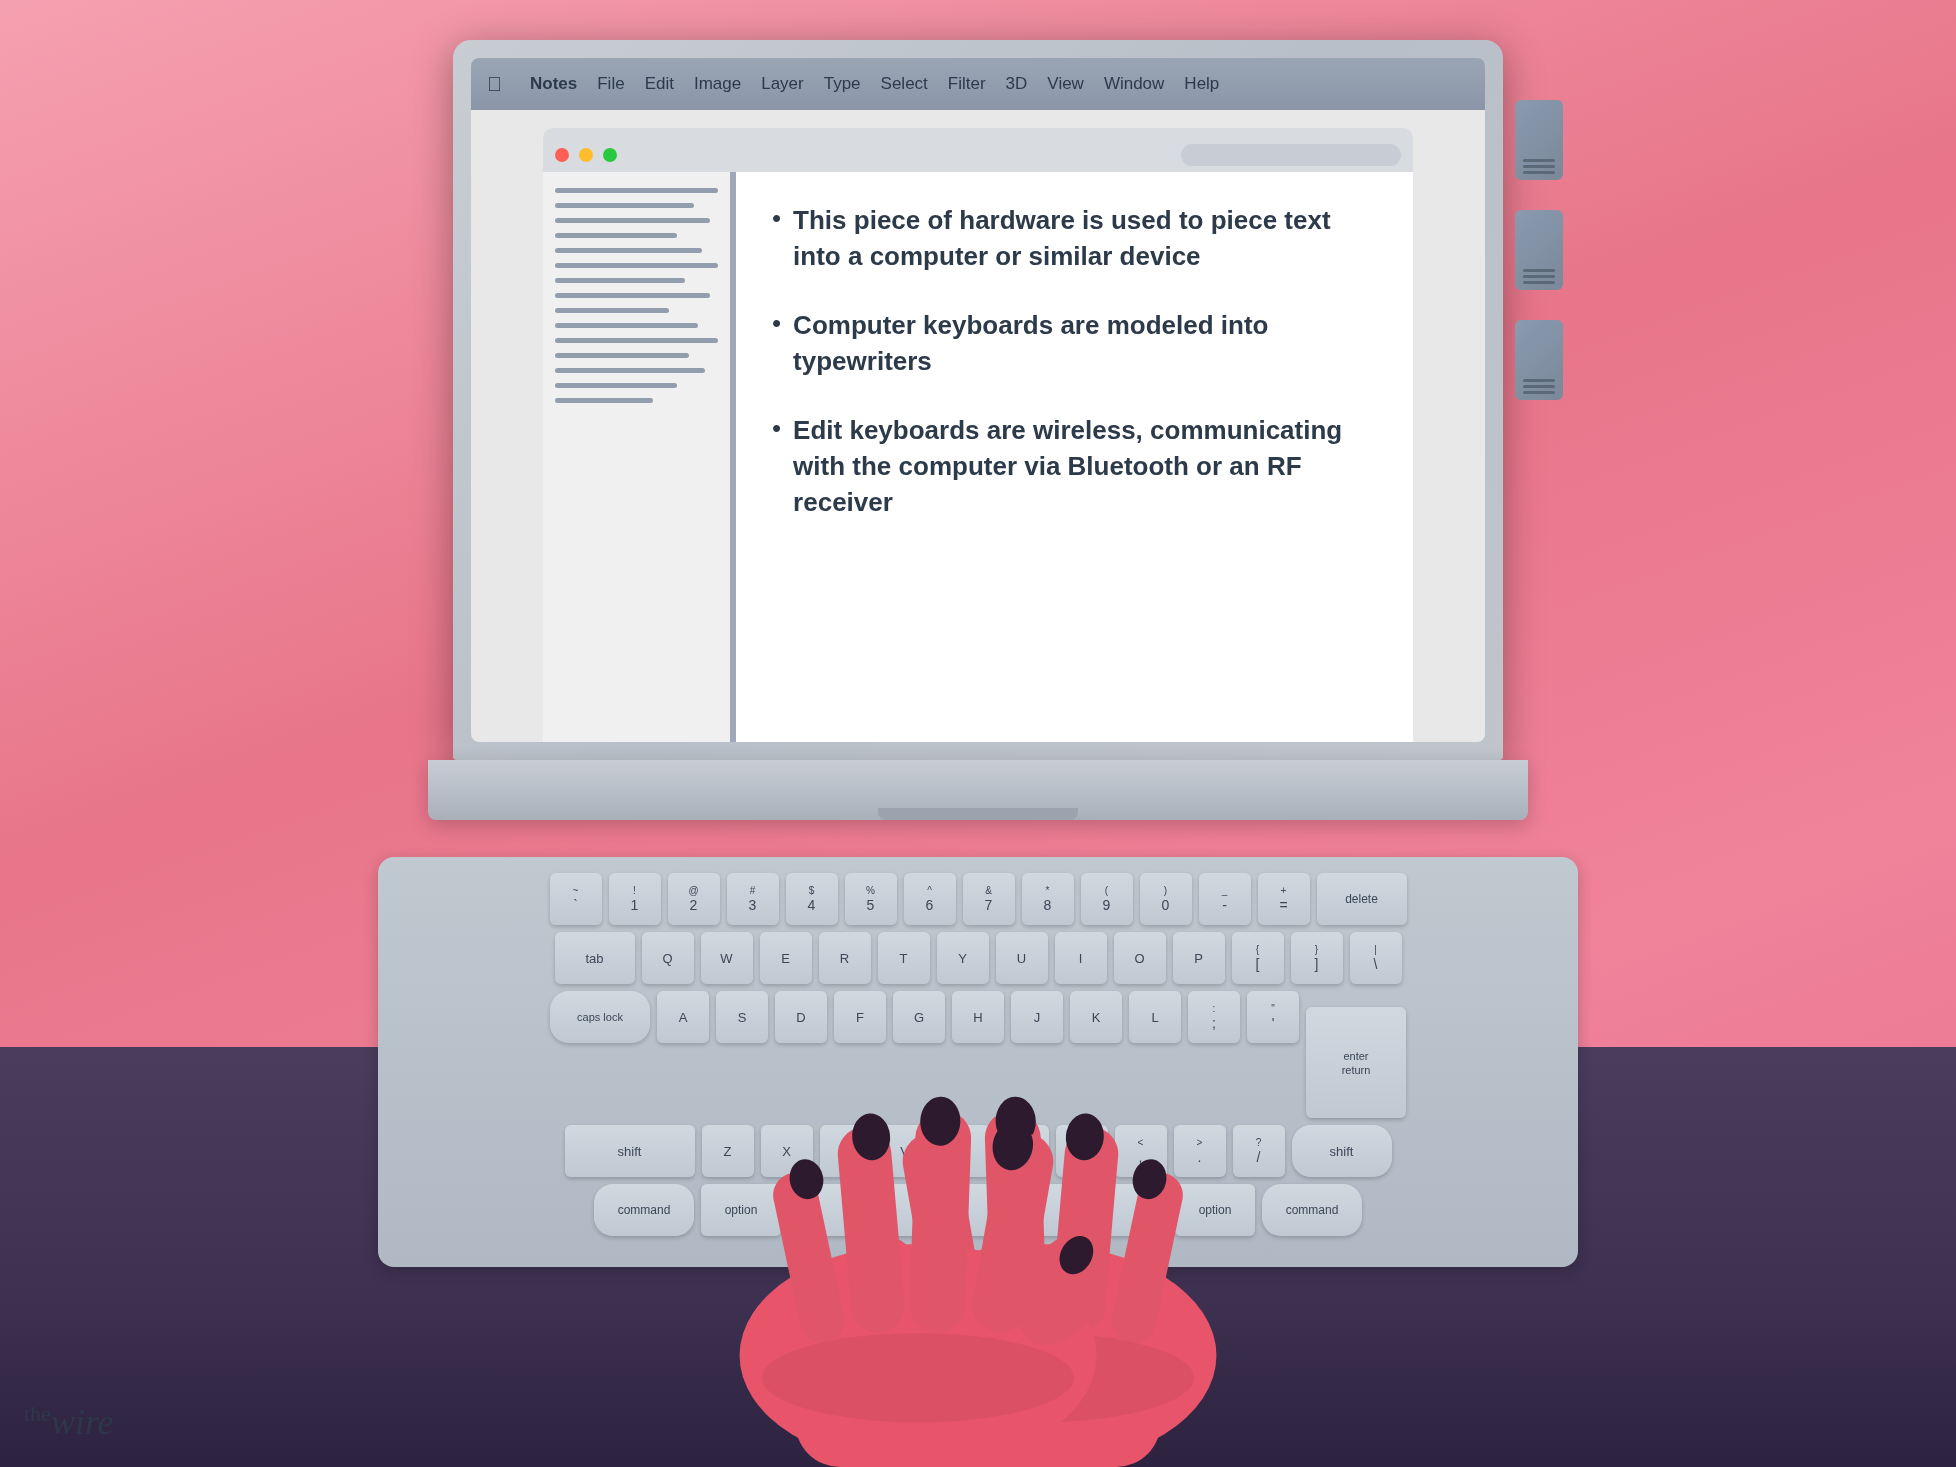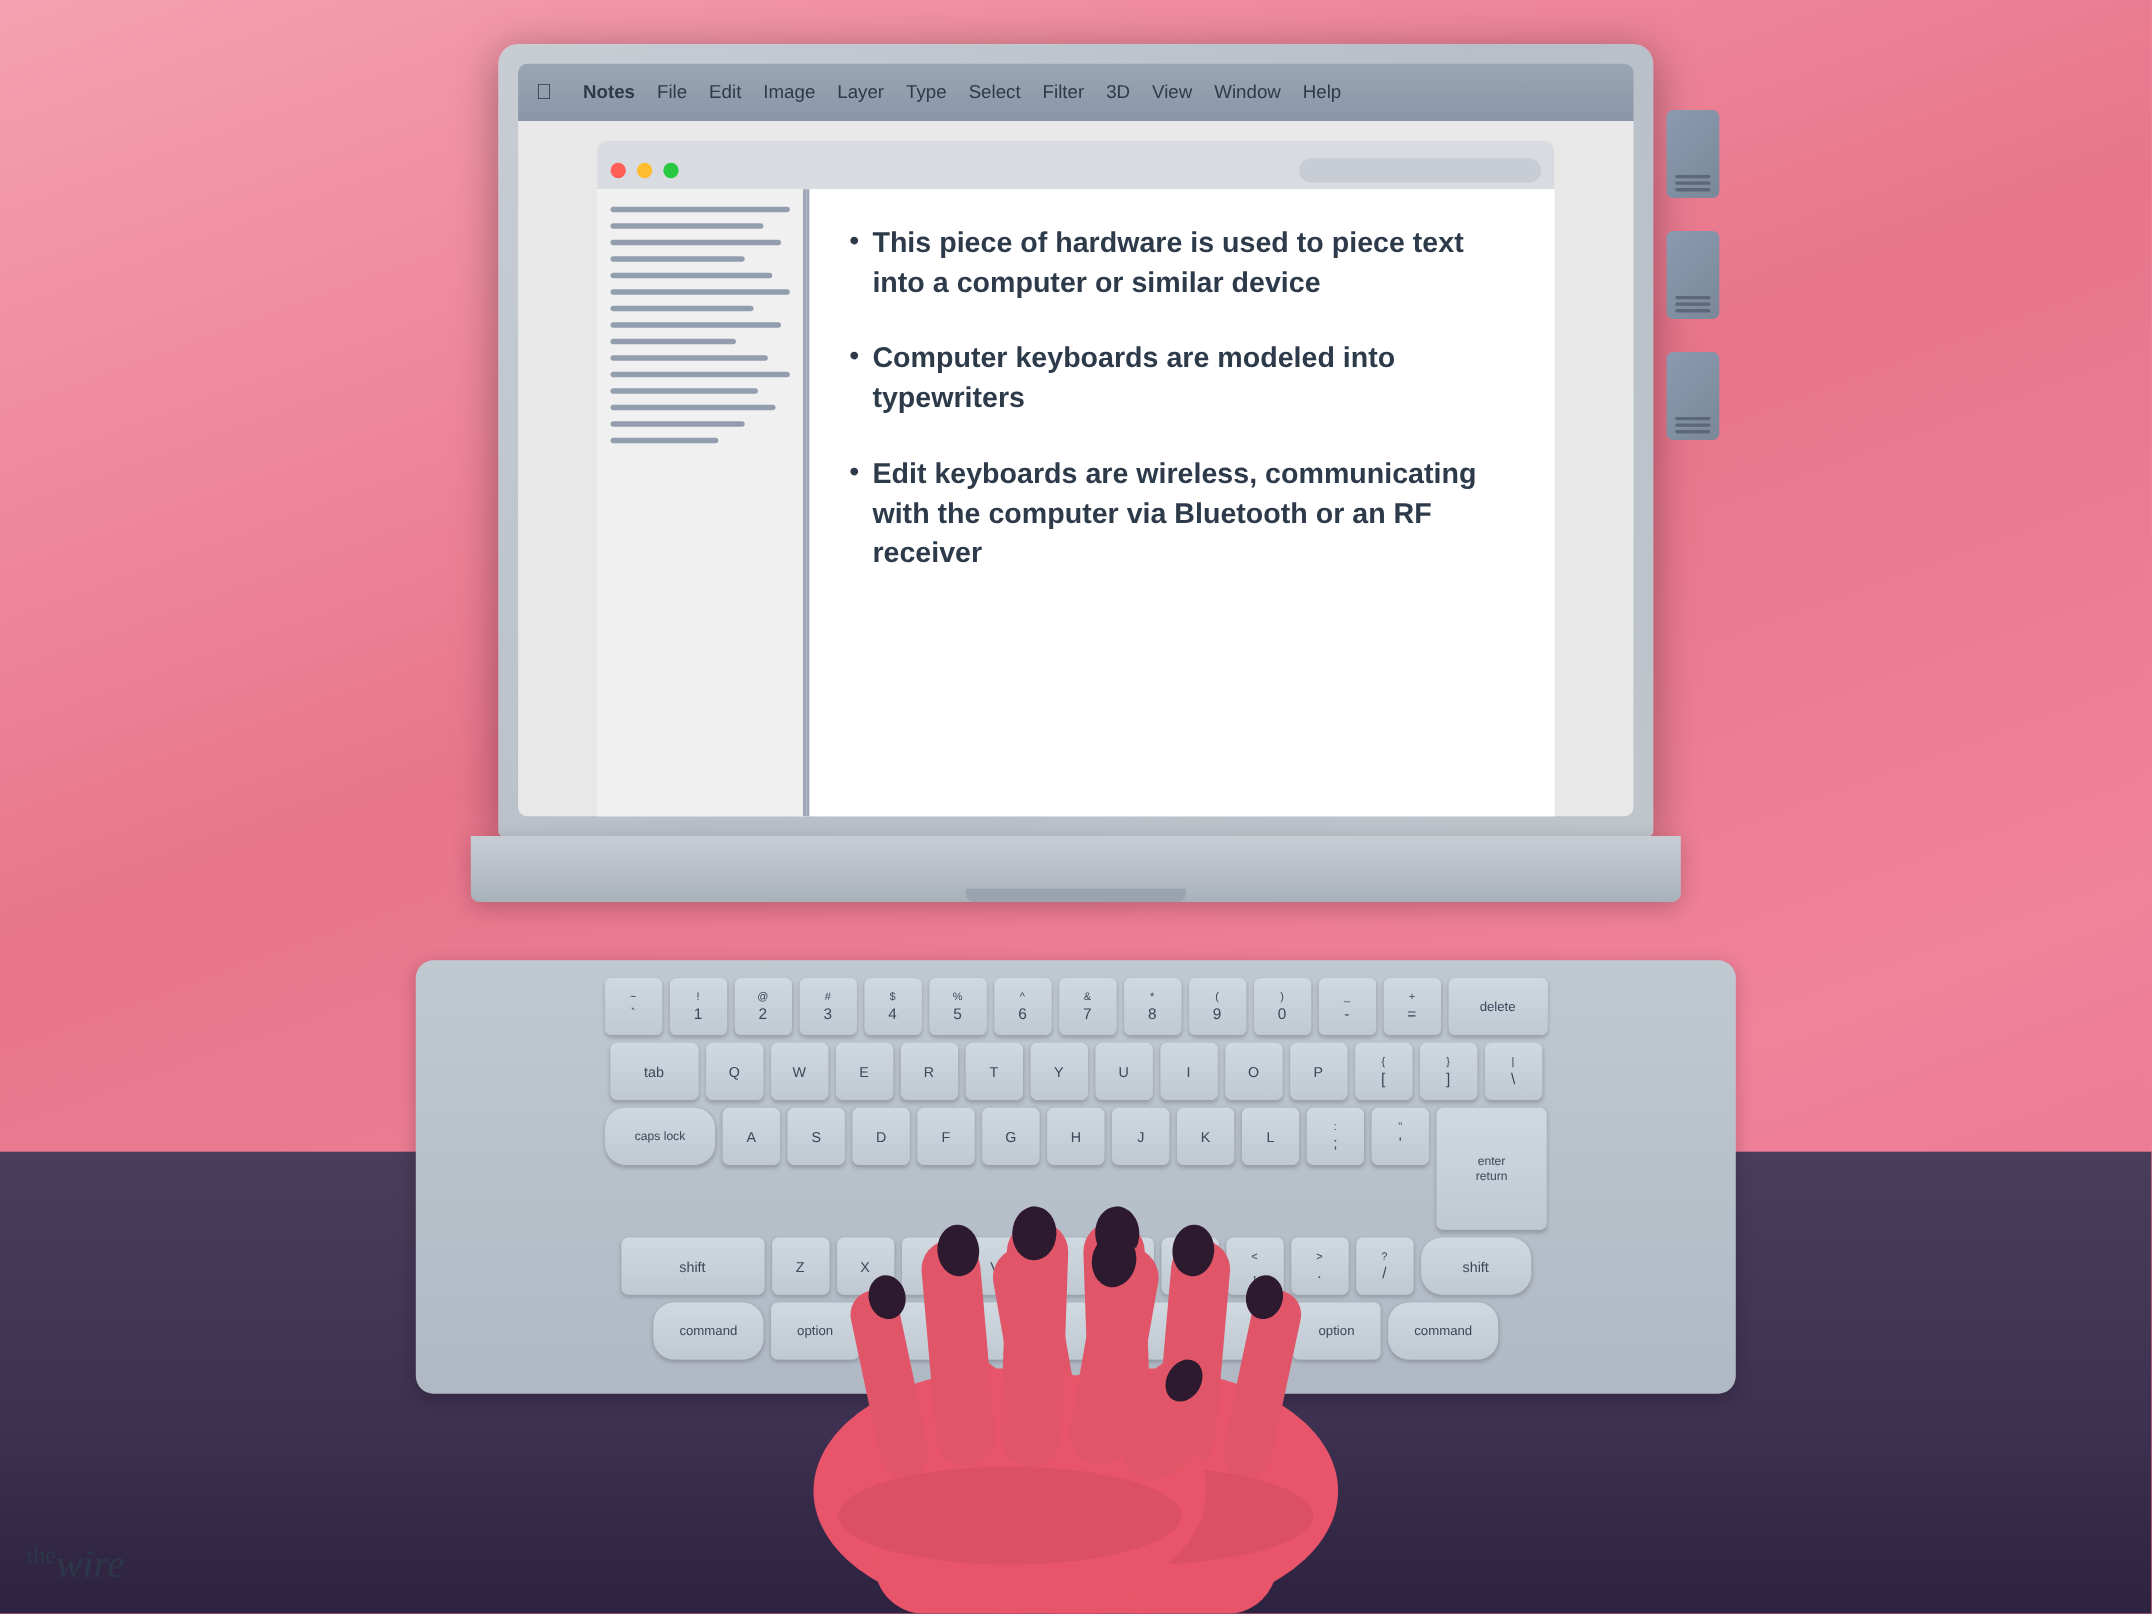--- a/index.html
+++ b/index.html
@@ -576,21 +576,21 @@
             <span class="key-label-top">:</span>
             <span class="key-label-bottom">;</span>
           </div>
         </div>
       <div class="key">
           <div class="key-two-line">
             <span class="key-label-top">"</span>
             <span class="key-label-bottom">'</span>
           </div>
         </div>
-      <div class="key enter" style="font-size:11px;">
+      <div class="key enter" style="font-size:11px;margin-top:16px;">
           <div class="key-two-line">
             <span>enter</span>
             <span>return</span>
           </div>
         </div>
     </div>
 
     <div class="key-row">
       <div class="key widest" style="font-size:13px;">shift</div>
       <div class="key">Z</div>

